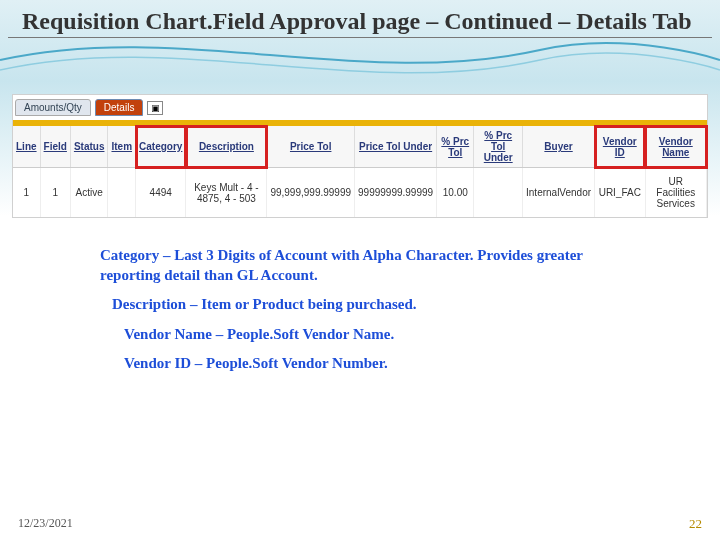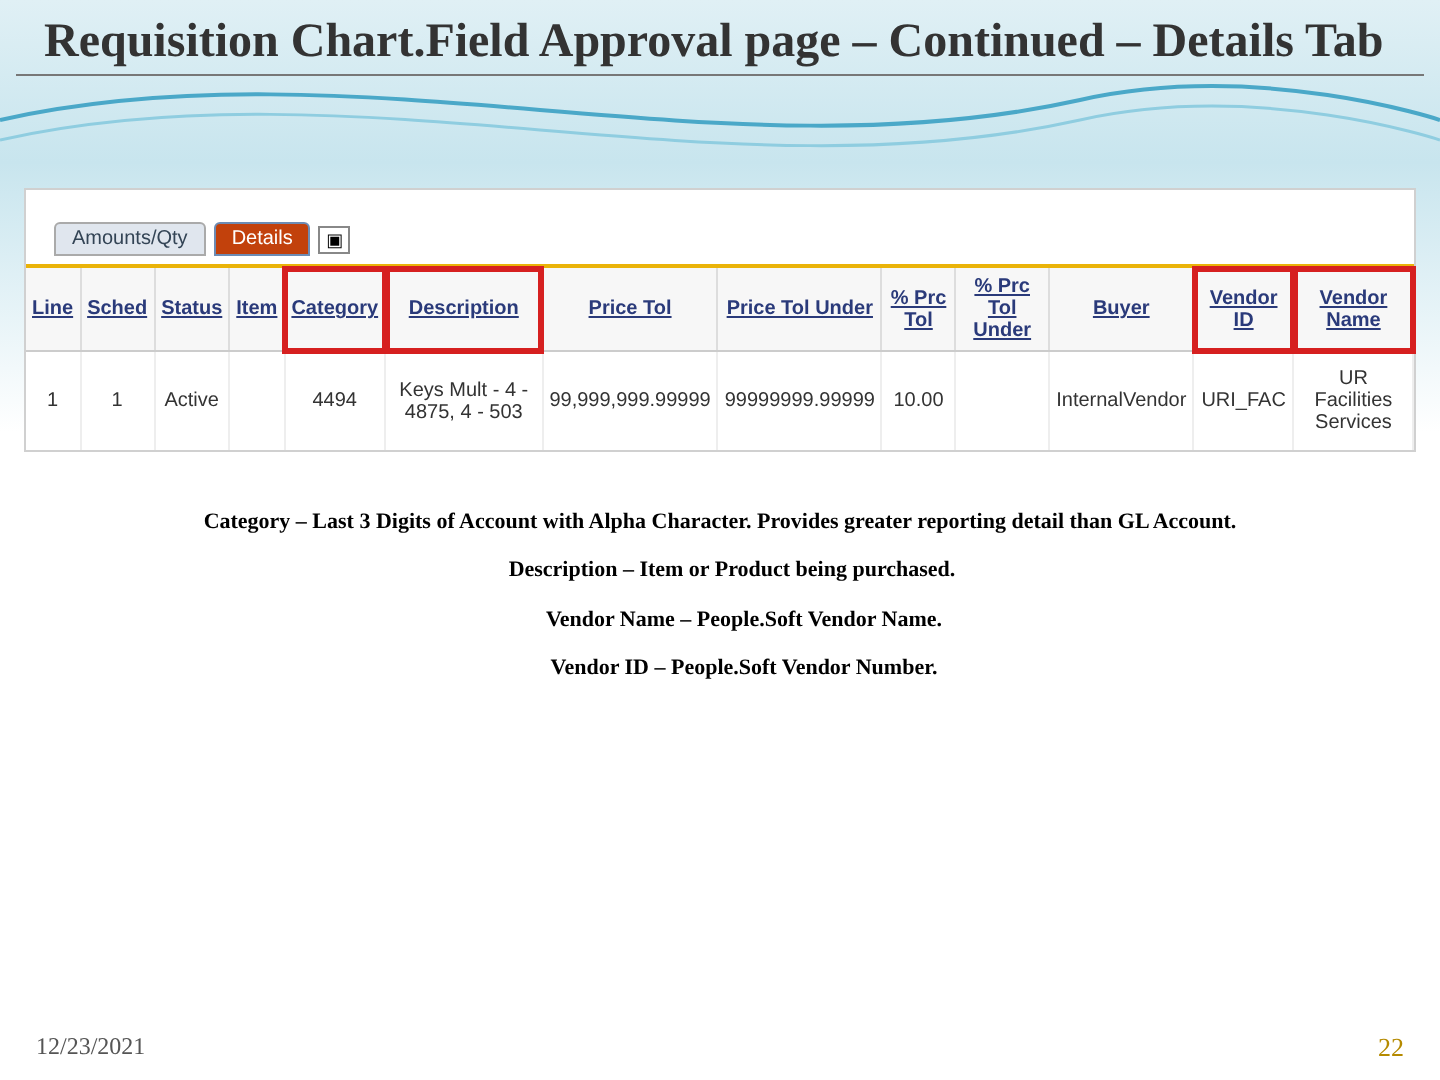--- a/index.html
+++ b/index.html
@@ -44,23 +44,22 @@
   .panel-header {
     background: #4a6a9a;
     color: #fff;
     font-size: 11px;
     padding: 3px 6px;
   }
   .tabbar {
     display: flex;
     align-items: center;
     gap: 4px;
-    padding: 4px 14px;
-    border-bottom: 2px solid #eab308;
-    margin-top: 12px;
+    padding: 4px 2px;
+    border-bottom: 6px solid #eab308;
   }
   .tab {
     padding: 2px 8px;
     background: #e0e6ee;
     border: 1px solid #aaa;
     border-radius: 3px 3px 0 0;
     font-size: 10px;
     color: #345;
     cursor: pointer;
   }
@@ -100,23 +99,22 @@
     text-align: center;
     padding: 8px 3px;
     border-right: 1px solid #eee;
     white-space: normal;
   }
   .hl-red { outline: 3px solid #d62020; outline-offset: -2px; }
 
   .notes {
     margin: 28px 0 0 100px;
     width: 520px;
-    font-size: 11px;
-    color: #000000;
-    text-align: center;
+    font-size: 15px;
+    color: #1d4ed8;
   }
   .notes p { margin: 10px 0 10px 0; line-height: 1.3; }
   .notes p:nth-child(1){ margin-left: 0px; }
   .notes p:nth-child(2){ margin-left: 12px; }
   .notes p:nth-child(3){ margin-left: 24px; }
   .notes p:nth-child(4){ margin-left: 24px; }
   .notes b { font-weight: bold; }
 
   .footer {
     position: absolute;
@@ -146,21 +144,21 @@
 <div class="screenshot">
   <div class="tabbar">
     <div class="tab">Amounts/Qty</div>
     <div class="tab active">Details</div>
     <div class="expand-icon">▣</div>
   </div>
   <table class="grid">
     <thead>
       <tr>
         <th>Line</th>
-        <th>Sched</th>
+        <th>Field</th>
         <th>Status</th>
         <th>Item</th>
         <th class="hl-red">Category</th>
         <th class="hl-red">Description</th>
         <th>Price Tol</th>
         <th>Price Tol Under</th>
         <th>% Prc Tol</th>
         <th>% Prc Tol Under</th>
         <th>Buyer</th>
         <th class="hl-red">Vendor ID</th>

